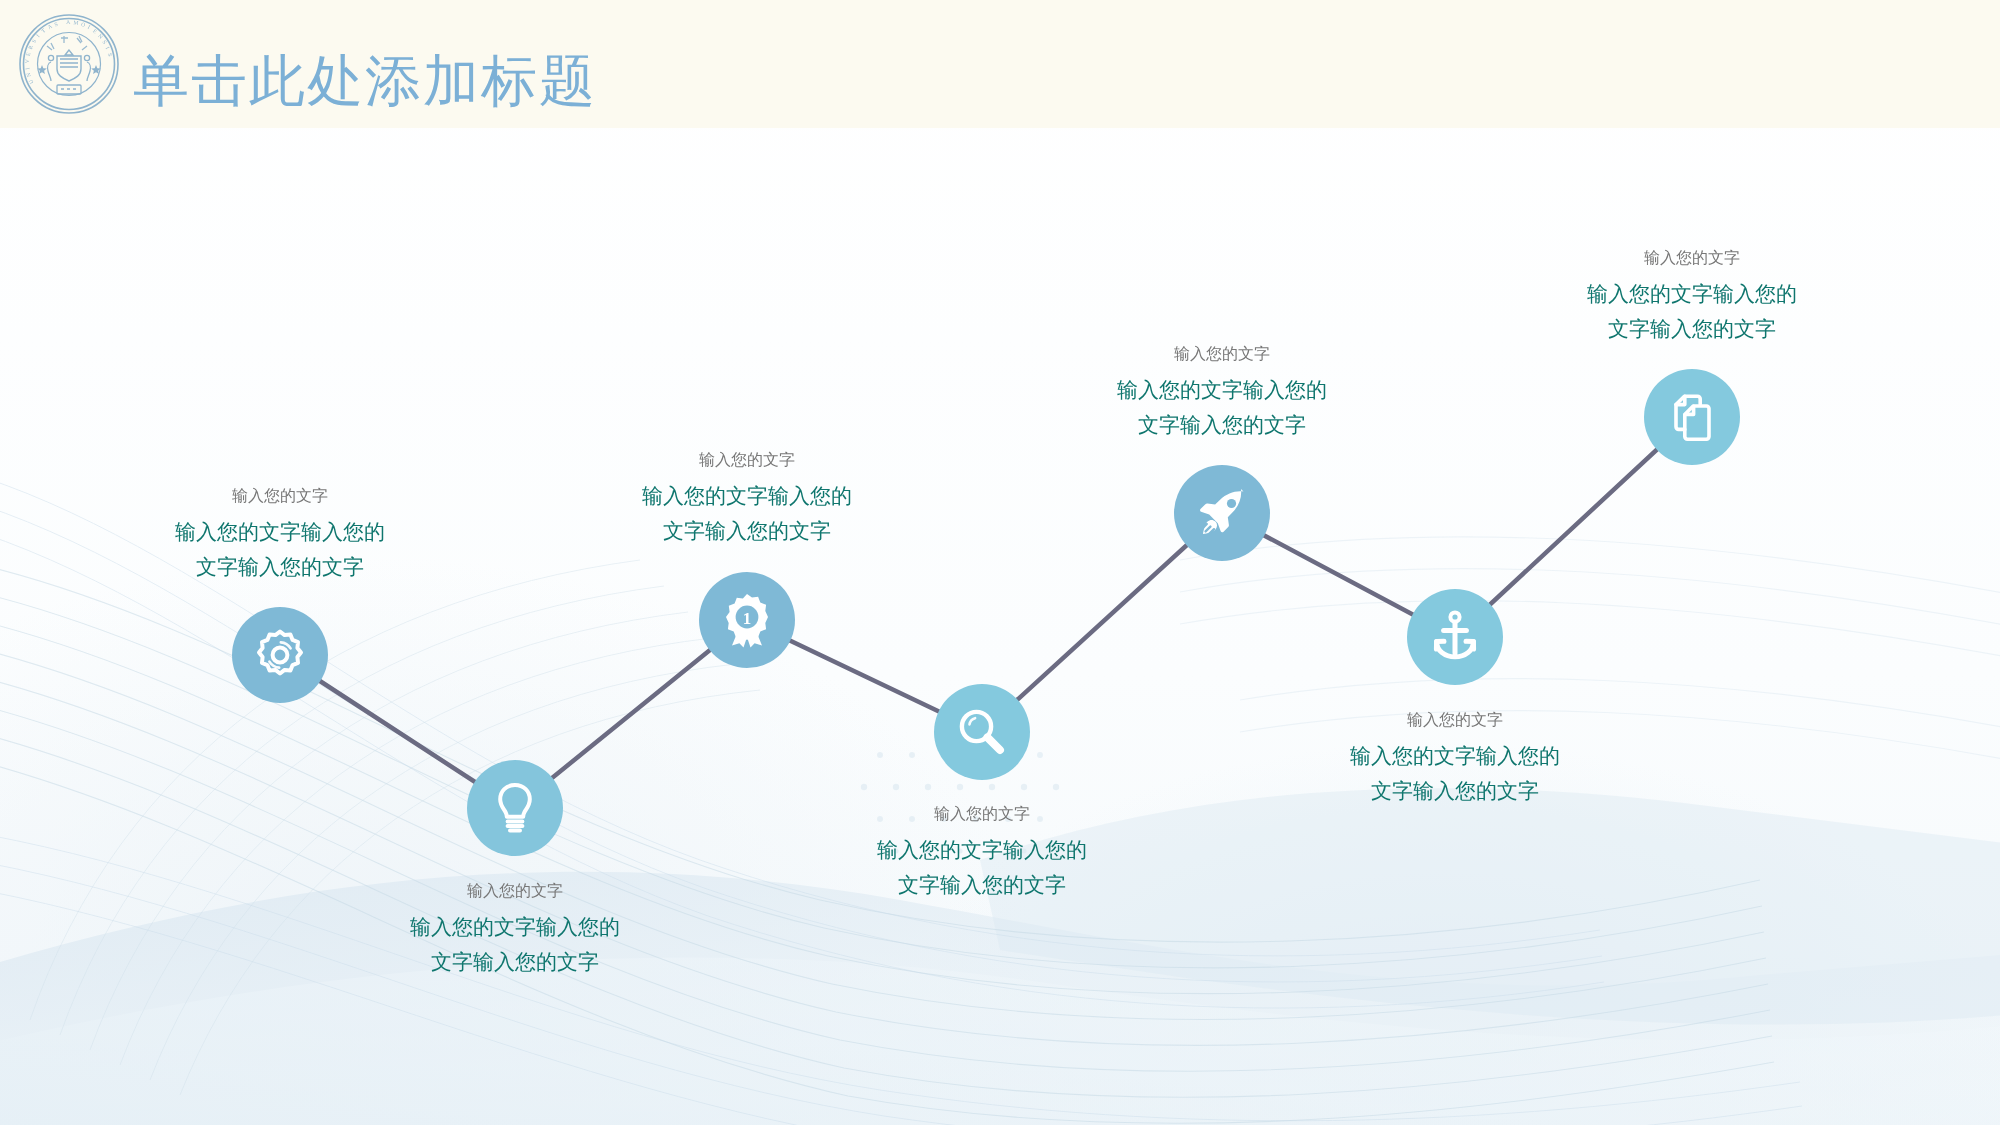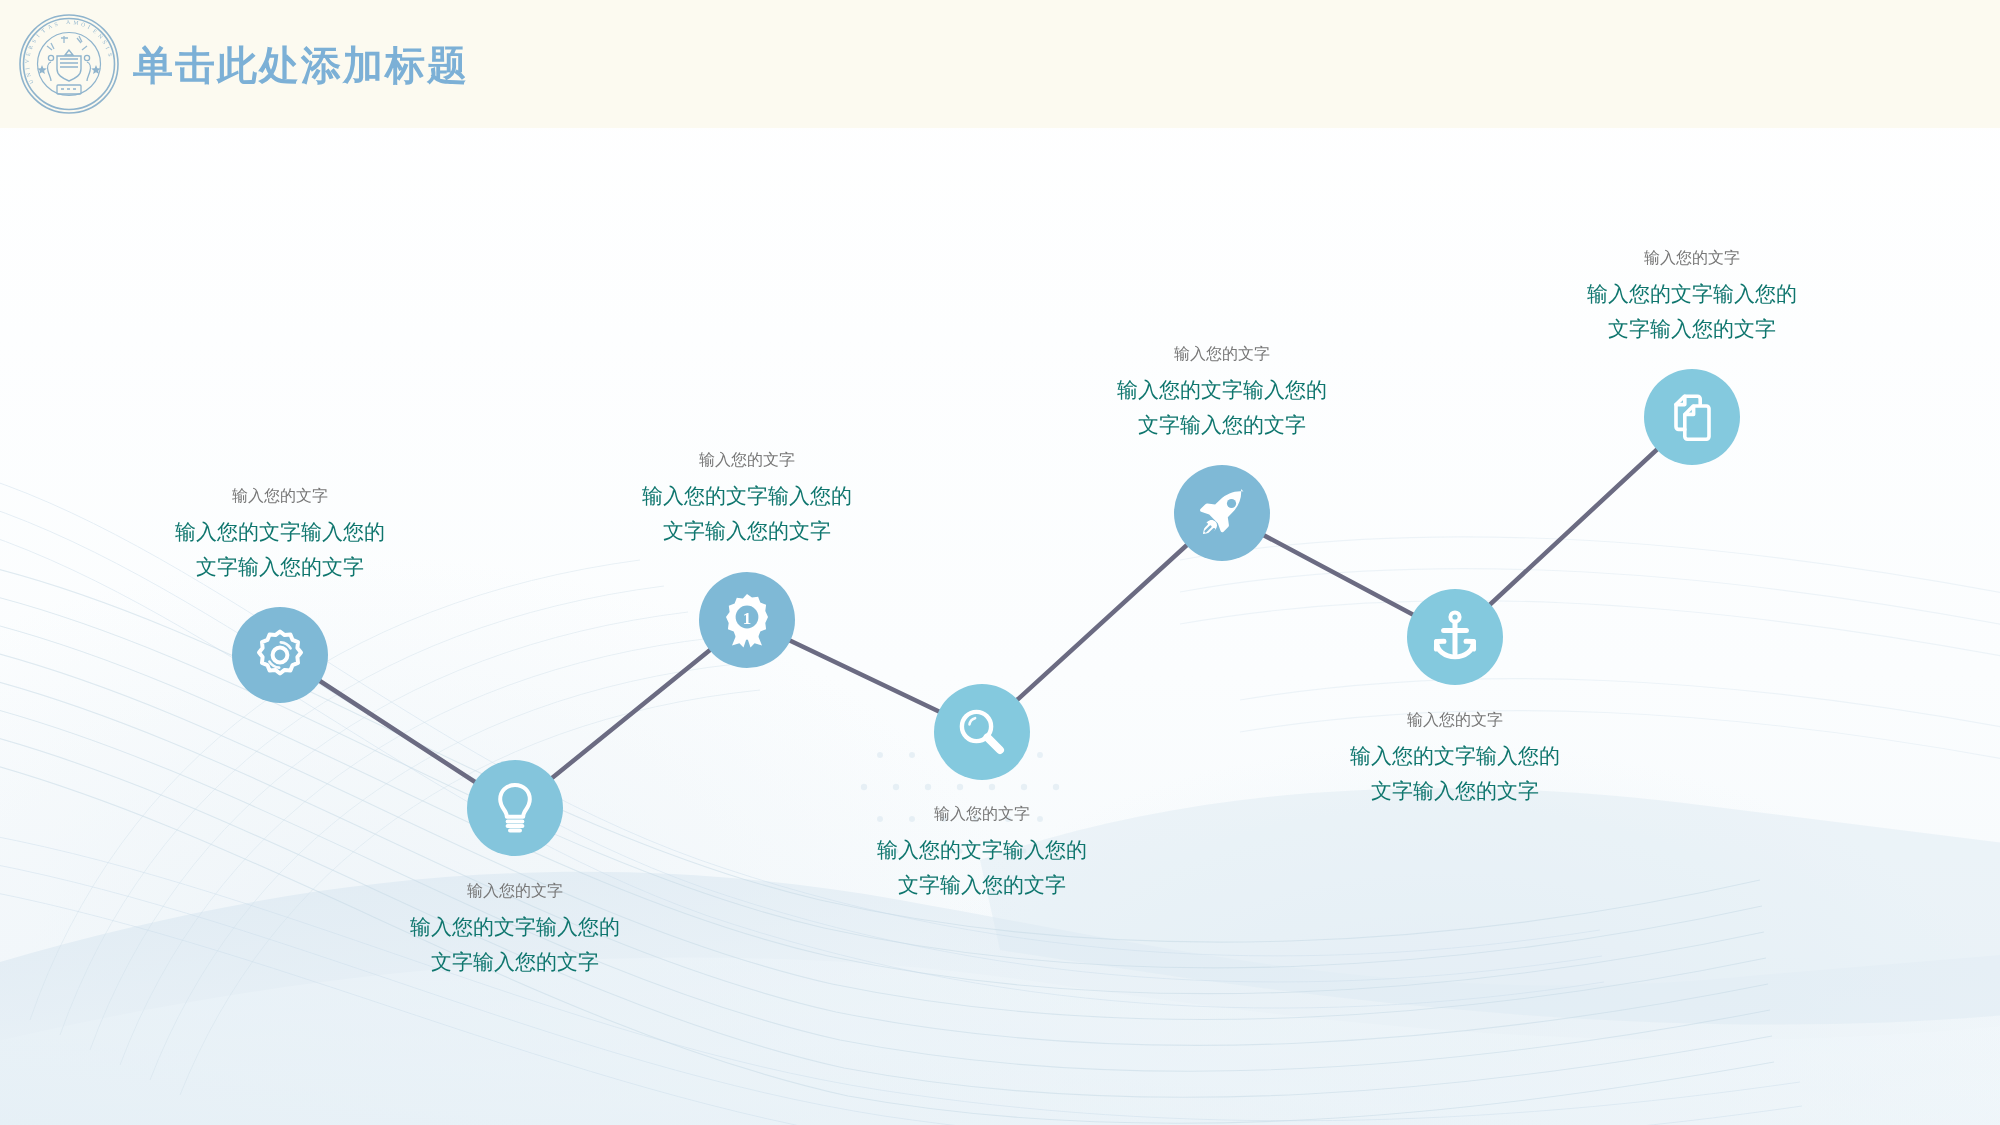--- a/index.html
+++ b/index.html
@@ -42,23 +42,23 @@
   .header-logo {
     position: absolute;
     left: 17px;
     top: 12px;
     width: 104px;
     height: 104px;
   }
   .header-title {
     position: absolute;
     left: 133px;
-    top: 20px;
-    font-size: 40px;
-    font-weight: bold;
+    top: 36px;
+    font-size: 56px;
+    font-weight: normal;
     letter-spacing: 2px;
     color: #7cb0d6;
     line-height: 90px;
     white-space: nowrap;
   }
 
   
   .connectors { position: absolute; left: 0; top: 0; }
 
   

